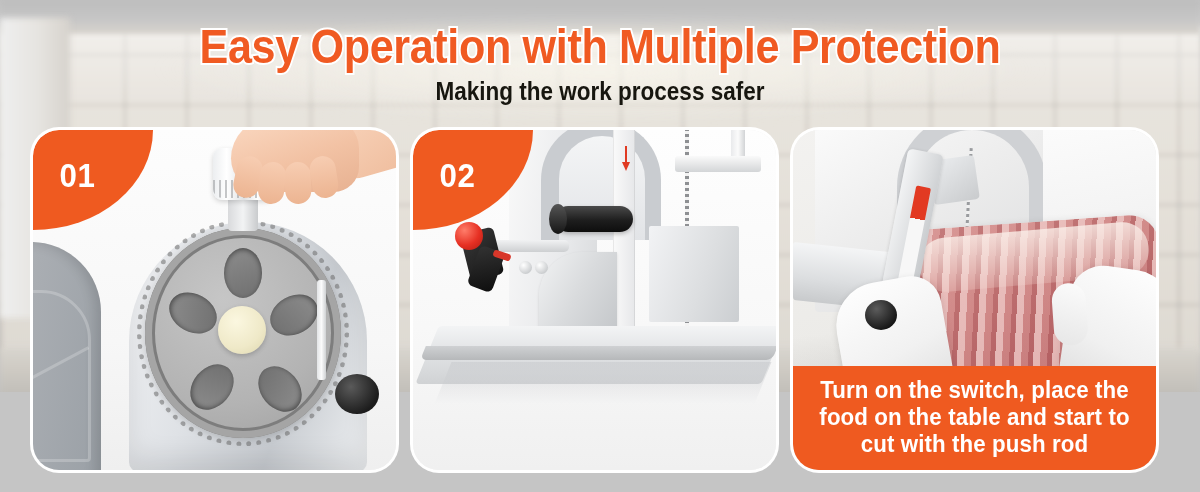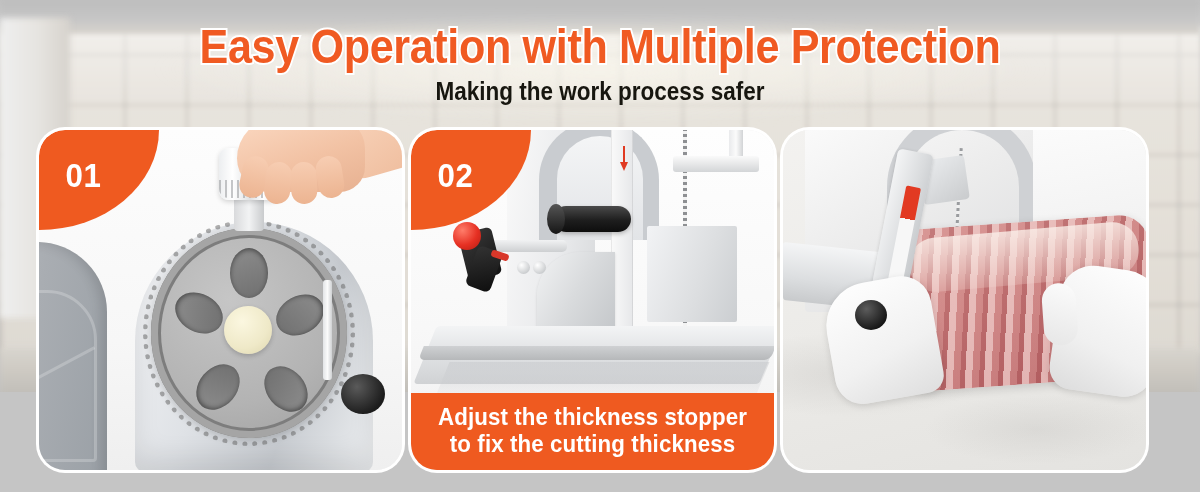--- a/index.html
+++ b/index.html
@@ -88,21 +88,21 @@
     line-height:28px;
     color:#17160f;
     transform:scaleX(.9);
     white-space:nowrap;
   }
 
   
   .cards {
     position:absolute; left:33px; top:130px;
     width:1135px; height:340px;
-    display:flex; gap:9px; z-index:5;margin-left:6px;
+    display:flex; gap:17px; z-index:5;
   }
   .card {
     position:relative;
     width:363px; height:340px;
     border-radius:26px;
     overflow:hidden;
     background:#f2f2f2;
     box-shadow:0 0 0 3px #ffffff;
     flex:0 0 363px;
   }
@@ -529,39 +529,40 @@
         <div class="red-ball"></div>
         <div class="bolt1"></div>
         <div class="bolt2"></div>
         <div class="table"></div>
         <div class="table-edge"></div>
         <div class="refl"></div>
       </div>
       <div class="badge">
         <span>02</span>
       </div>
-      <div class="caption">
-        <p>Adjust the thickness stopper</p>
-        <p>to fix the cutting thickness</p>
-      </div>
     </div>
 
     <div class="card">
       <div class="photo p3">
         <div class="marble"></div>
         <div class="machine"></div>
         <div class="arch3"></div>
         <div class="backplate"></div>
         <div class="tray"></div>
         <div class="blade3"></div>
         <div class="clamp"></div>
         <div class="ribs"></div>
         <div class="ribs-fat"></div>
         <div class="pushrod"></div>
         <div class="rod-label"></div>
         <div class="glove-r"></div>
         <div class="glove-l"></div>
         <div class="rodknob"></div>
       </div>
+      <div class="caption">
+        <p>Turn on the switch, place the</p>
+        <p>food on the table and start to</p>
+        <p>cut with the push rod</p>
+      </div>
     </div>
 
   </div>
 </div>
 
 </body></html>

